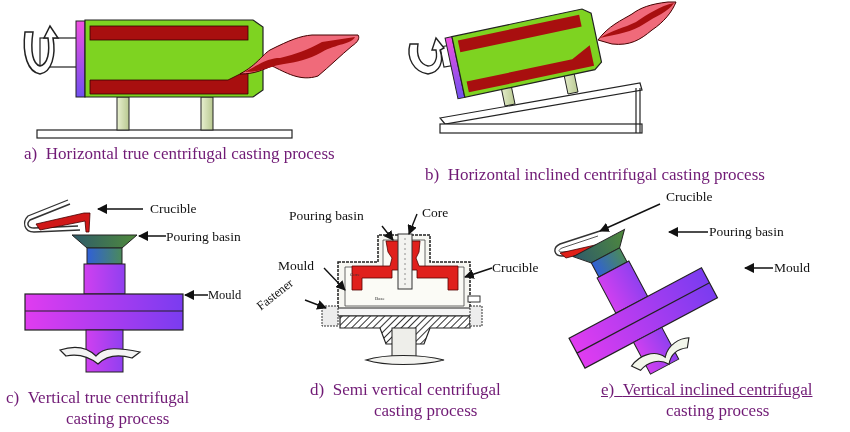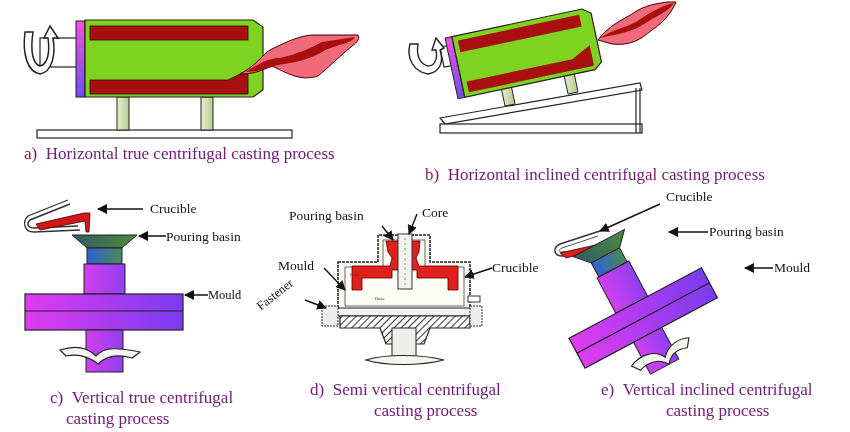--- a/index.html
+++ b/index.html
@@ -166,31 +166,31 @@
   <line x1="773" y1="268" x2="745" y2="268" stroke="#111" stroke-width="1.5" marker-end="url(#arr)"></line>
 </svg>
 
 <div class="caption" style="left:24px;top:145px;">
   <span>a)</span>&nbsp;&nbsp;<span>Horizontal true centrifugal casting process</span>
 </div>
 <div class="caption" style="left:425px;top:146px;margin-top:20px;">
   <span>b)</span>&nbsp;&nbsp;<span>Horizontal inclined centrifugal casting process</span>
 </div>
 
-<div class="caption" style="left:6px;top:389px;margin-left:44px;">
+<div class="caption" style="left:6px;top:389px;">
   <span>c)</span>&nbsp;&nbsp;<span>Vertical true centrifugal</span>
 </div>
 <div class="caption" style="left:66px;top:410px;">casting process</div>
 
 <div class="caption" style="left:310px;top:381px;">
   <span>d)</span>&nbsp;&nbsp;<span>Semi vertical centrifugal</span>
 </div>
 <div class="caption" style="left:374px;top:402px;">casting process</div>
 
-<div class="caption" style="left:601px;top:381px;">
+<div class="caption" style="left:601px;top:381px;text-decoration:underline;">
   <span>e)</span>&nbsp;&nbsp;<span>Vertical inclined centrifugal</span>
 </div>
 <div class="caption" style="left:666px;top:402px;">casting process</div>
 
 <div class="lbl" style="left:150px;top:201px;">Crucible</div>
 <div class="lbl" style="left:166px;top:229px;">Pouring basin</div>
 <div class="lbl" style="left:208px;top:288px;font-size:12.5px;">Mould</div>
 
 <div class="lbl" style="left:289px;top:208px;">Pouring basin</div>
 <div class="lbl" style="left:422px;top:205px;">Core</div>

